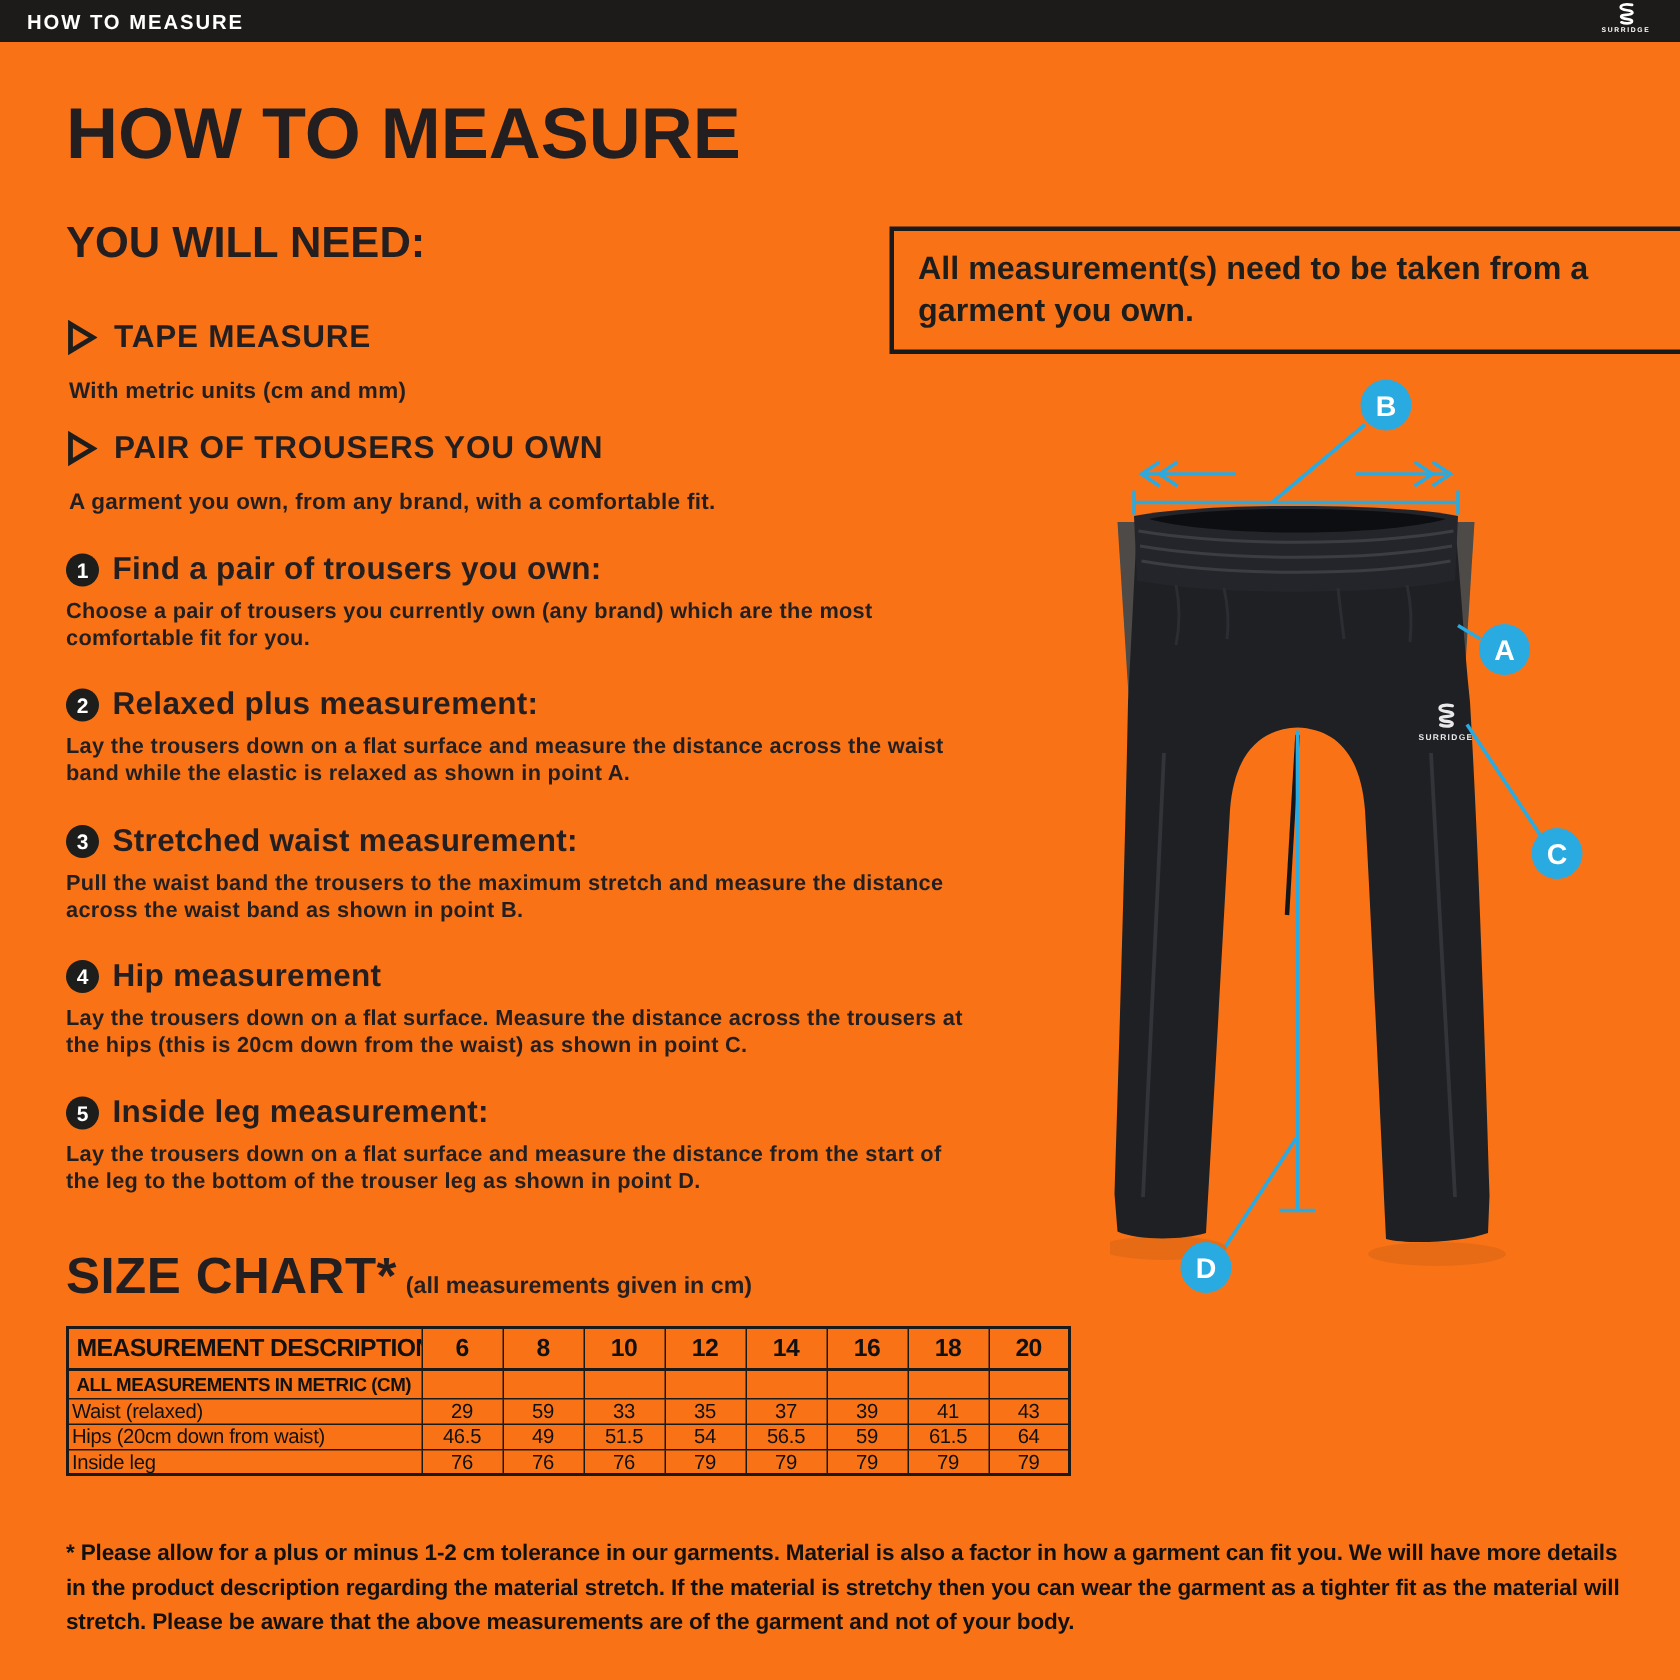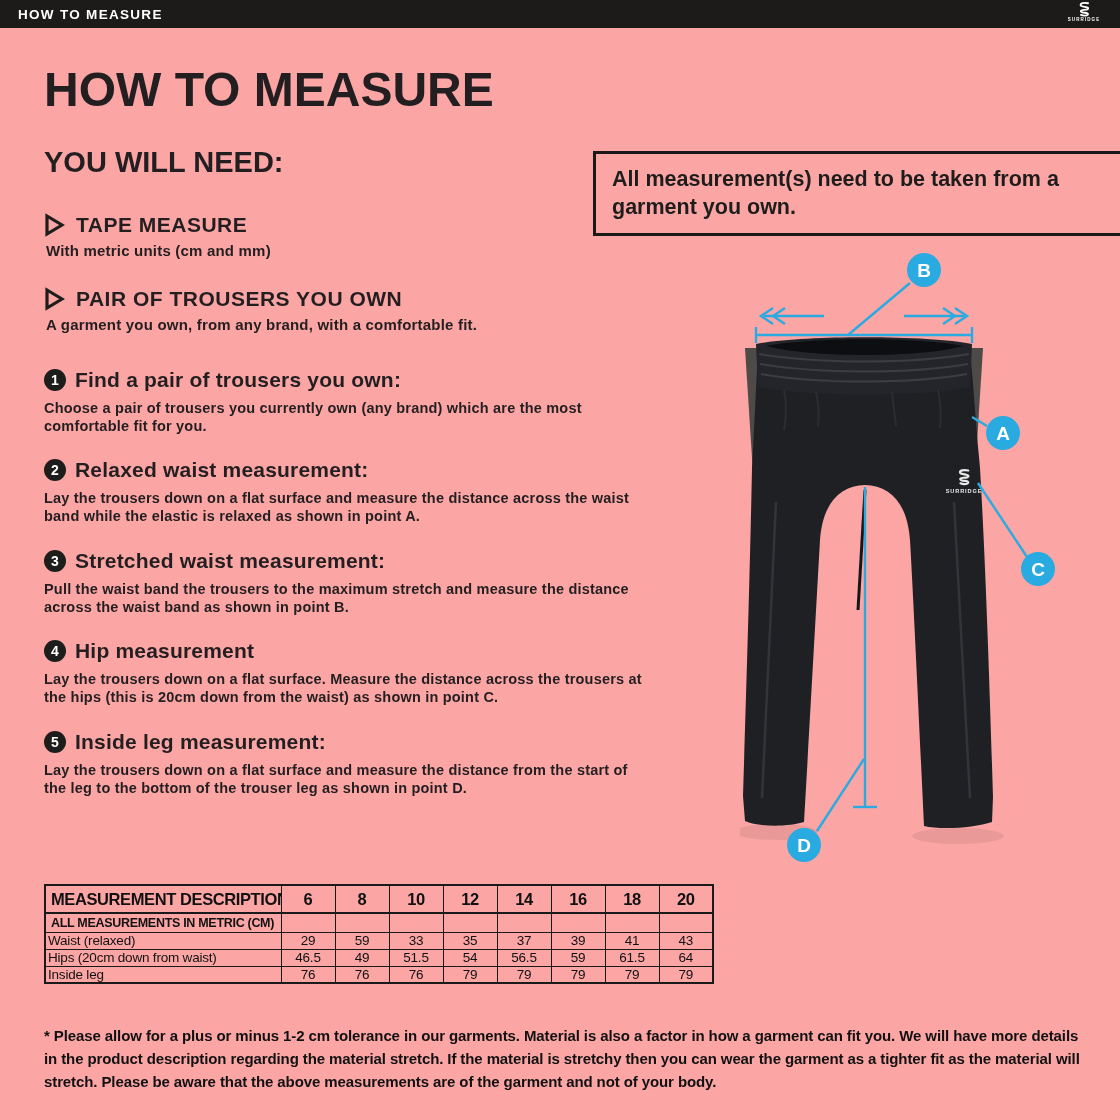--- a/index.html
+++ b/index.html
@@ -1,33 +1,33 @@
 <!DOCTYPE html>
 <html><head>
 <meta charset="utf-8">
 <style>
   * { margin:0; padding:0; box-sizing:border-box; }
   html,body { background:#ffffff; }
   body { font-family:"Liberation Sans","DejaVu Sans",sans-serif; color:#231f20; }
-  .canvas { position:relative; width:1120px; height:1120px; background:#fca5a5; overflow:hidden; }
+  .canvas { position:relative; width:1120px; height:1120px; background:#f97316; overflow:hidden; }
 
   
   .topbar { position:absolute; left:0; top:0; width:1120px; height:28px; background:#1d1b19; display:flex; align-items:center; }
   .topbar-title { color:#fff; font-size:13.5px; font-weight:700; letter-spacing:1.3px; margin-left:18px; }
   .brand { position:absolute; right:10px; top:1px; display:flex; flex-direction:column; align-items:center; width:52px; }
   .brand-label { color:#fff; font-size:4.5px; font-weight:700; letter-spacing:1.1px; margin-top:-1px; }
 
   
   .page-title { position:absolute; left:44px; top:62px; font-size:48px; font-weight:800; letter-spacing:0px; color:#231f20; }
   .ywn-heading { position:absolute; left:44px; top:146px; font-size:29px; font-weight:800; }
 
   .ywn-item { position:absolute; left:44px; }
   .ywn-item .row { display:flex; align-items:center; gap:11px; }
   .ywn-label { font-size:21px; font-weight:800; letter-spacing:0.5px; }
-  .ywn-desc { font-size:15px; font-weight:700; letter-spacing:0.2px; margin-top:5px; margin-left:2px; }
+  .ywn-desc { font-size:15px; font-weight:700; letter-spacing:0.2px; margin-top:15px; margin-left:2px; }
   #ywn-0 { top:213px; }
   #ywn-1 { top:287px; }
 
   
   .note-box { position:absolute; left:593px; top:151px; width:560px; border:3px solid #1a1a1a; padding:11px 16px 12px 16px; font-size:21.5px; line-height:28px; font-weight:700; color:#1d1d1b; }
 
   
   .step { position:absolute; left:44px; width:610px; }
   .step-head { display:flex; align-items:center; gap:9px; }
   .step-num { width:22px; height:22px; border-radius:50%; background:#1d1d1b; color:#fff; font-size:14px; font-weight:800; display:flex; align-items:center; justify-content:center; flex:0 0 22px; }
@@ -99,21 +99,21 @@
     <div class="step-head">
       <span class="step-num">1</span>
       <span class="step-title">Find a pair of trousers you own:</span>
     </div>
     <p class="step-body">Choose a pair of trousers you currently own (any brand) which are the most comfortable fit for you.</p>
   </section>
 
   <section class="step" id="step-1">
     <div class="step-head">
       <span class="step-num">2</span>
-      <span class="step-title">Relaxed waist measurement:</span>
+      <span class="step-title">Relaxed plus measurement:</span>
     </div>
     <p class="step-body">Lay the trousers down on a flat surface and measure the distance across the waist band while the elastic is relaxed as shown in point A.</p>
   </section>
 
   <section class="step" id="step-2">
     <div class="step-head">
       <span class="step-num">3</span>
       <span class="step-title">Stretched waist measurement:</span>
     </div>
     <p class="step-body">Pull the waist band the trousers to the maximum stretch and measure the distance across the waist band as shown in point B.</p>
@@ -212,20 +212,23 @@
         <circle cx="298" cy="329" r="17" fill="#29abe2"></circle>
         <text x="298" y="336" text-anchor="middle" font-family="Liberation Sans, sans-serif" font-size="19" font-weight="800" fill="#ffffff">C</text>
       </g>
       <g>
         <circle cx="64" cy="605" r="17" fill="#29abe2"></circle>
         <text x="64" y="612" text-anchor="middle" font-family="Liberation Sans, sans-serif" font-size="19" font-weight="800" fill="#ffffff">D</text>
       </g>
     </svg>
   </figure>
 
+  <div class="size-heading">
+    <span class="size-title">SIZE CHART*</span><span class="size-subtitle">(all measurements given in cm)</span>
+  </div>
 
   <table class="size-table">
     <colgroup>
       <col style="width:236px">
         <col style="width:54px">
         <col style="width:54px">
         <col style="width:54px">
         <col style="width:54px">
         <col style="width:54px">
         <col style="width:54px">

